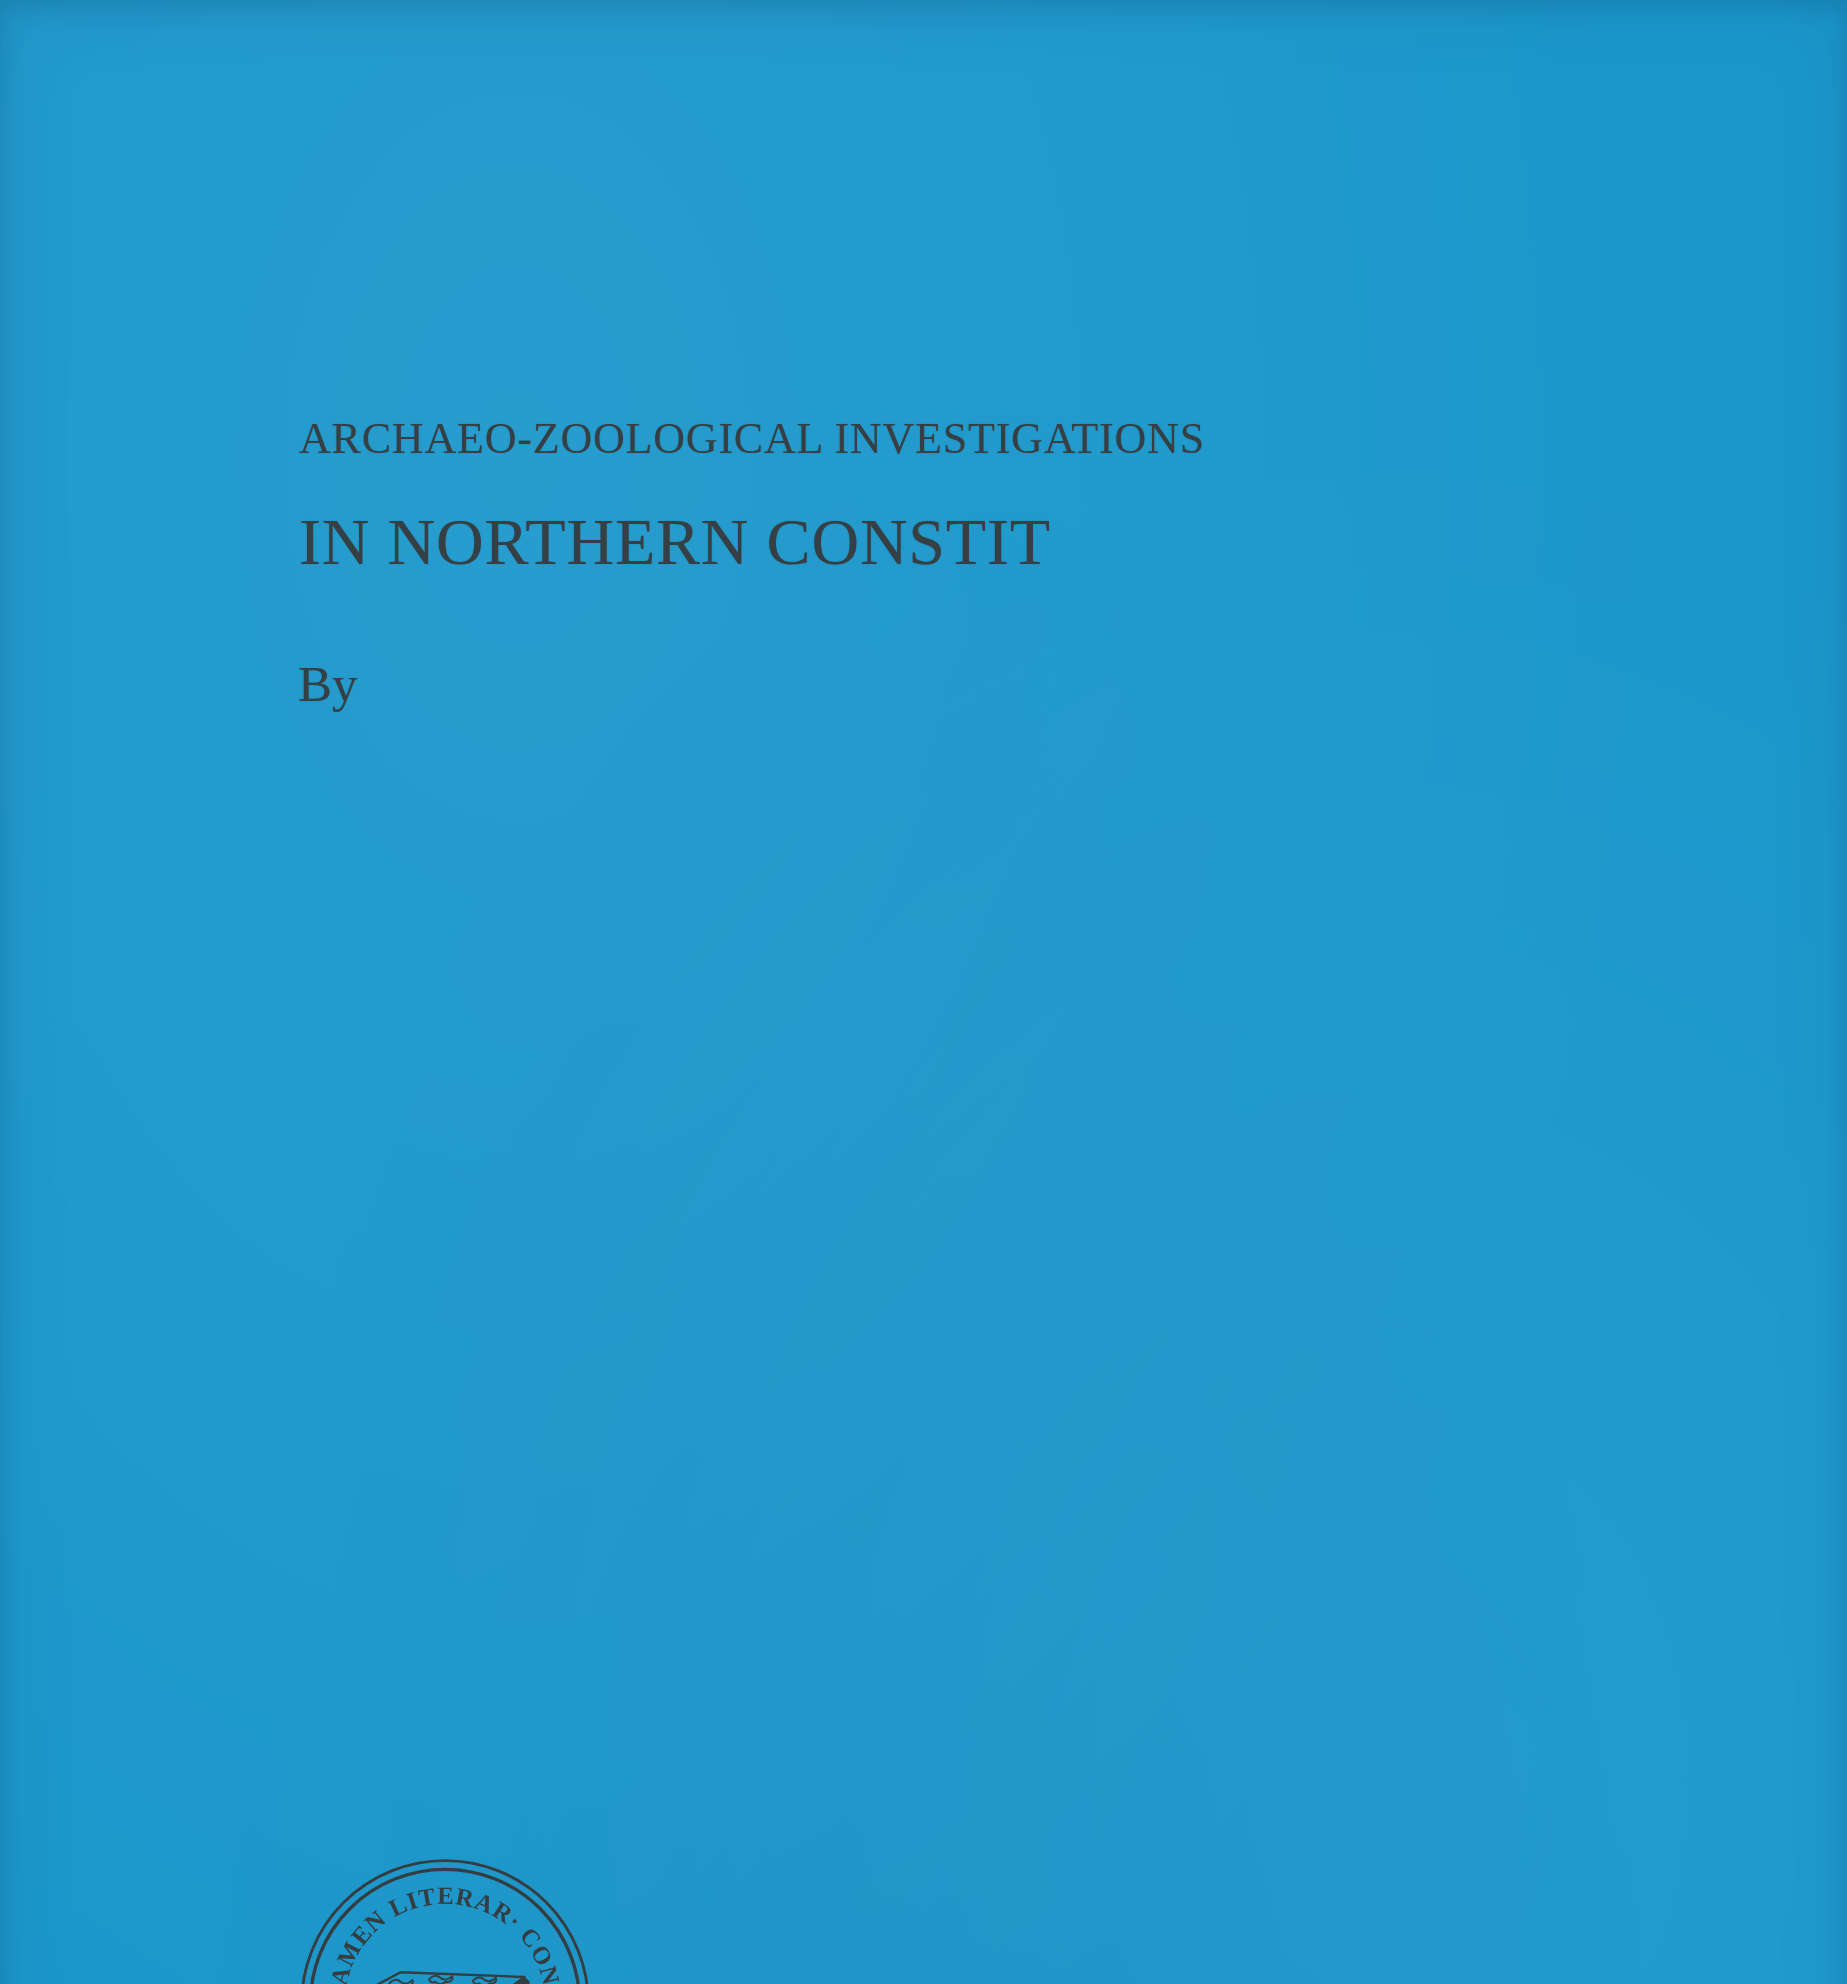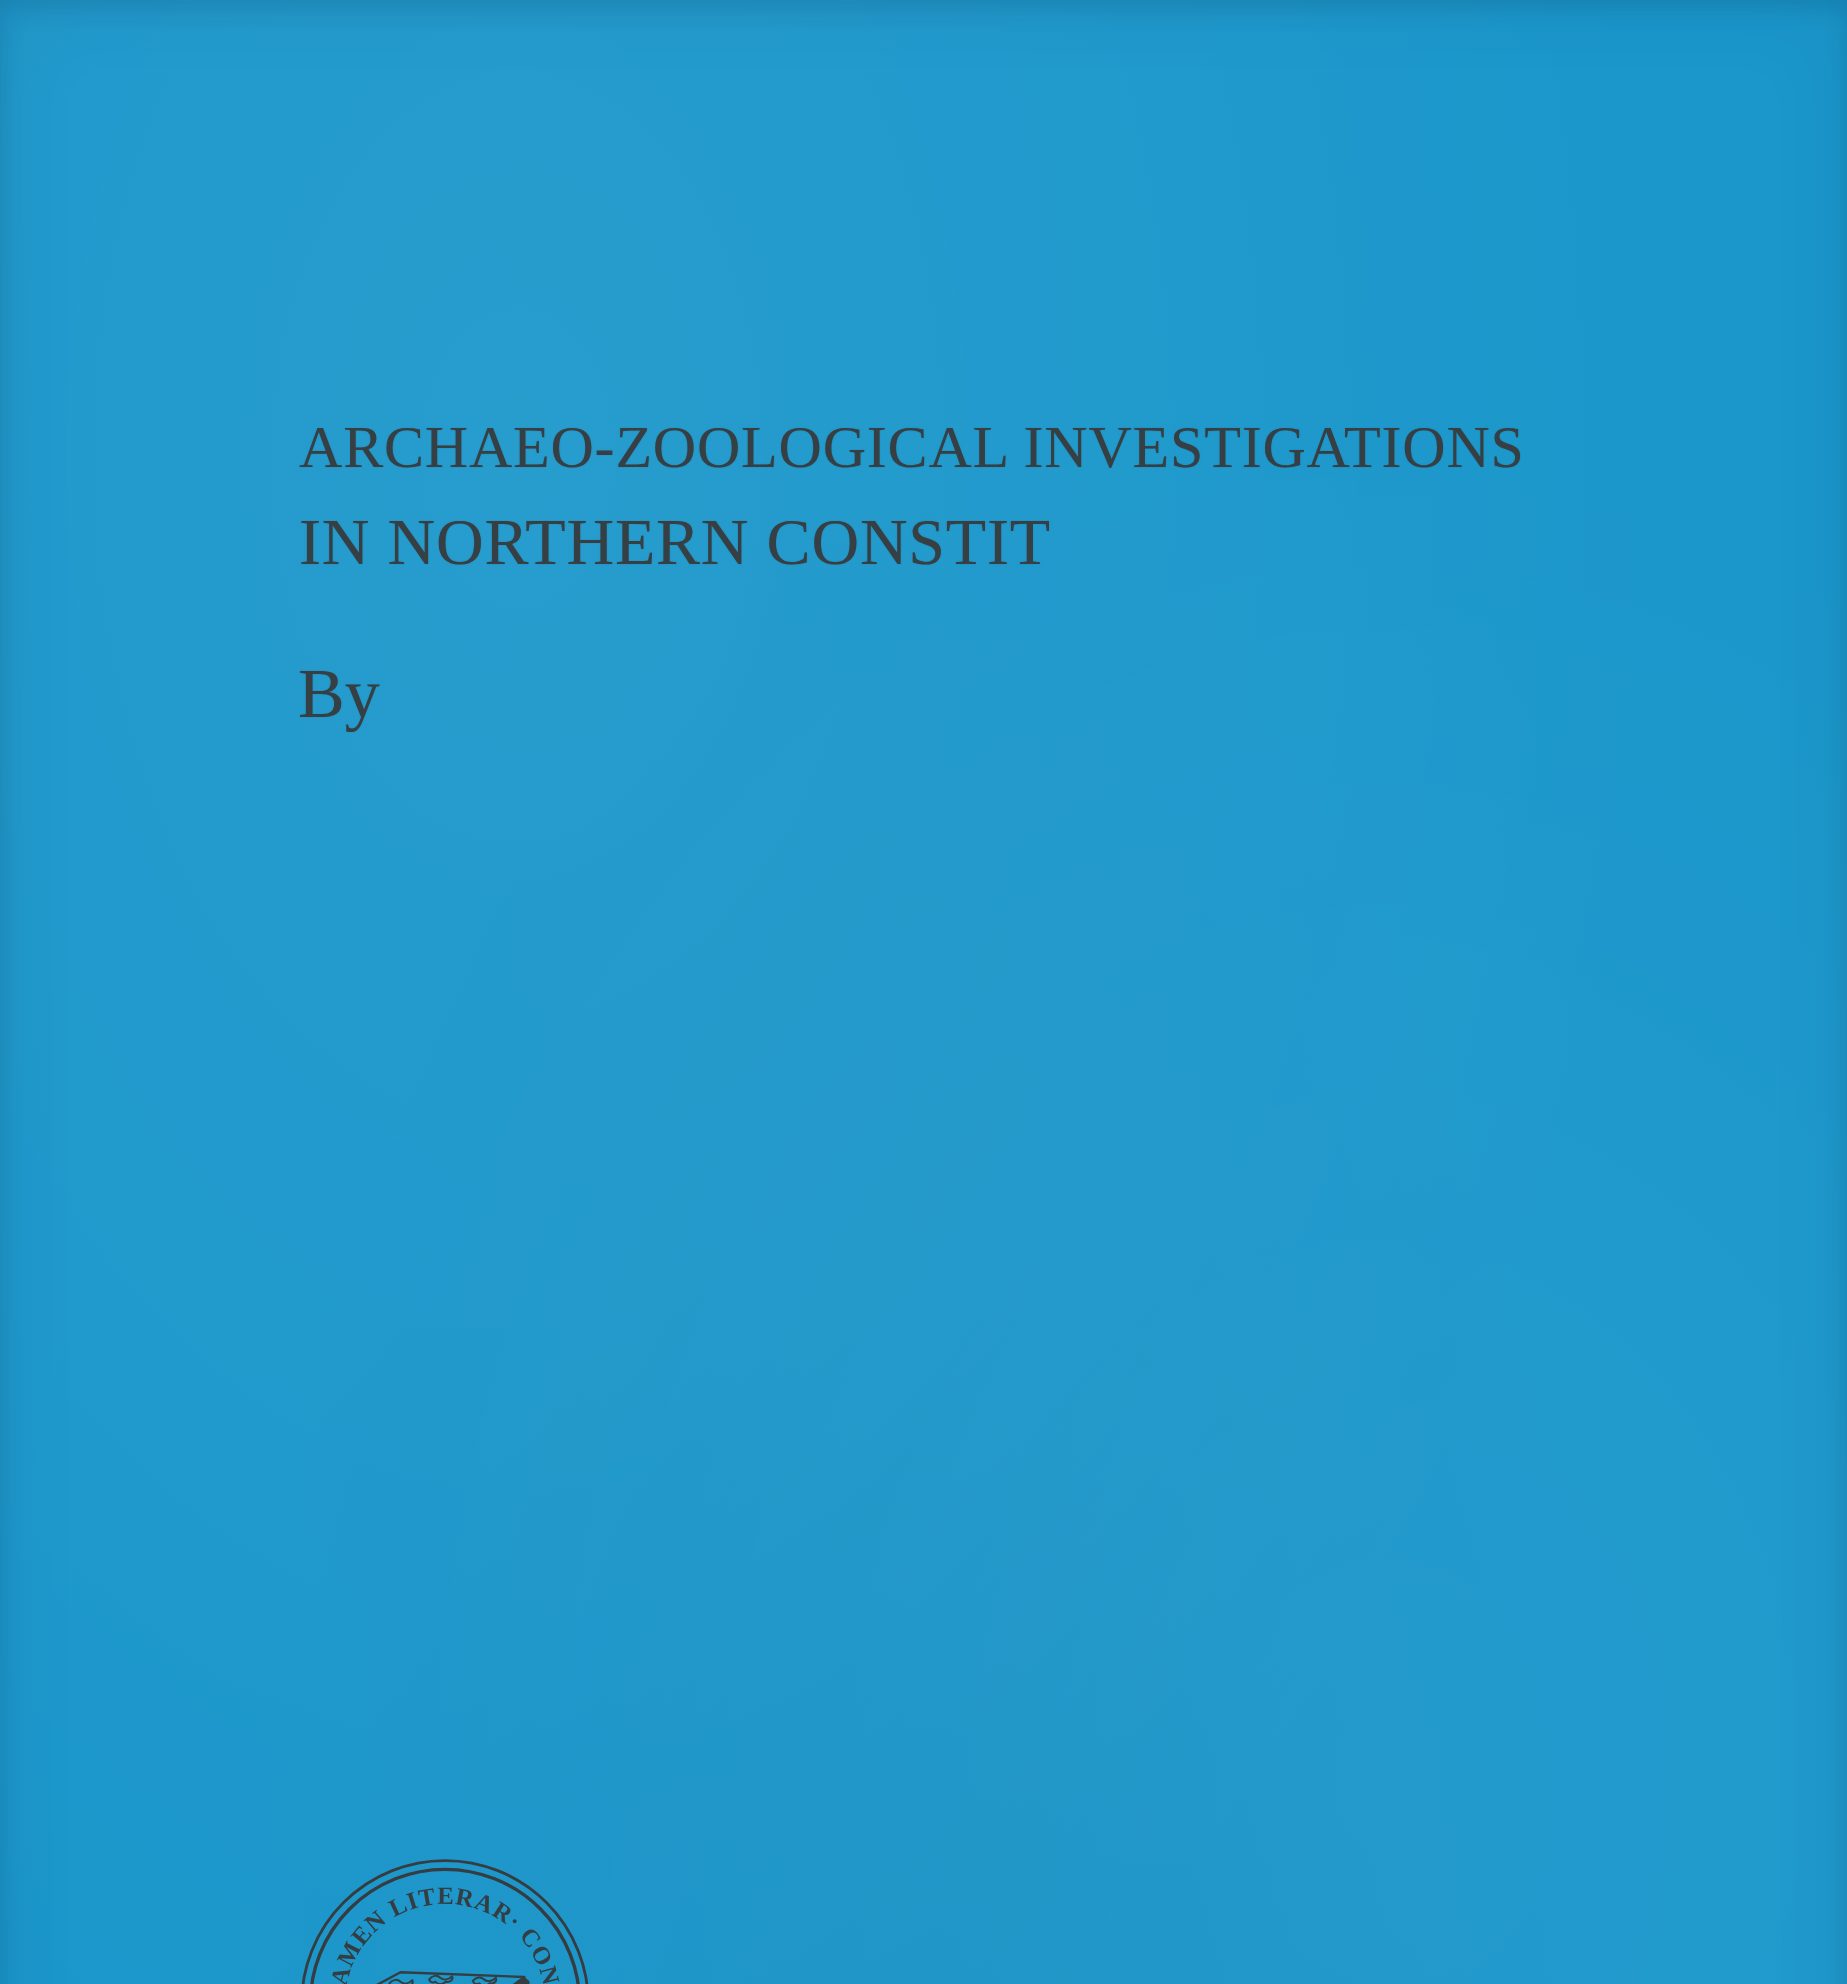--- a/index.html
+++ b/index.html
@@ -12,23 +12,23 @@
       radial-gradient(ellipse at 28% 18%, rgba(255,255,255,0.055), transparent 62%),
       radial-gradient(ellipse at 75% 70%, rgba(255,255,255,0.04), transparent 55%),
       radial-gradient(ellipse at 50% 100%, rgba(0,45,80,0.05), transparent 60%);
     box-shadow: inset 0 7.1px 24px rgba(0,40,70,.16), inset 0 0 87px rgba(0,40,70,.07);
     font-family:"Liberation Serif","DejaVu Serif",serif;
     color:#363f43;
   }
   .txt{position:absolute;white-space:nowrap;line-height:1;
        text-shadow:0 0 1.2px rgba(45,56,60,.35);}
   .title{left:295px;top:137px;font-size:171px;letter-spacing:0.8px;}
-  .sub1{left:299px;top:417px;font-size:60px;letter-spacing:0.8px;}
+  .sub1{left:299px;top:417px;font-size:44px;letter-spacing:0.8px;}
   .sub2{left:299px;top:509px;font-size:66px;letter-spacing:0.8px;}
-  .byline{left:298px;top:659px;font-size:70px;}
+  .byline{left:298px;top:659px;font-size:51px;}
   .author1{left:298px;top:759px;font-size:63px;}
   .author2{left:298px;top:858px;font-size:63px;}
   .seal{position:absolute;left:298px;top:1857px;width:294px;height:294px;}
   .seal *{vector-effect:none;}
 </style>
 </head>
 <body>
 
 <div class="page">
 

